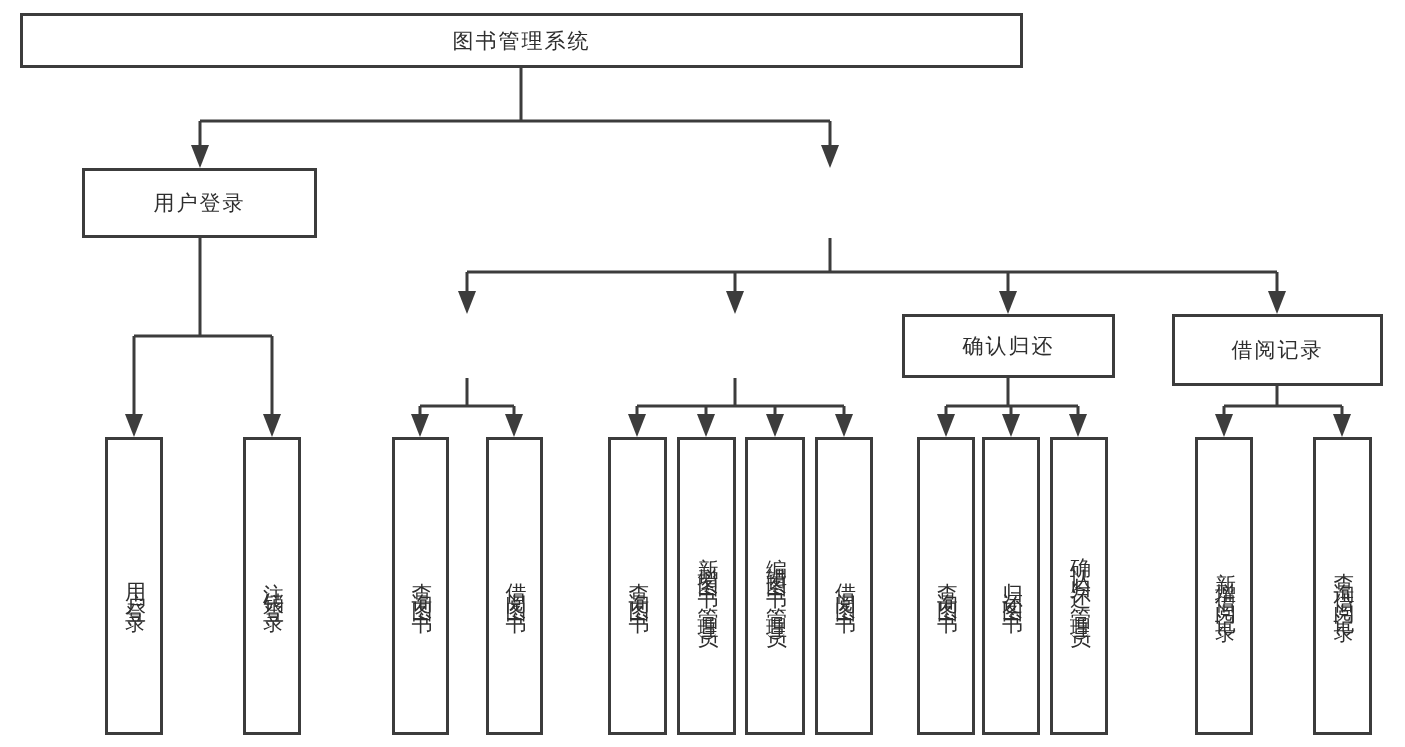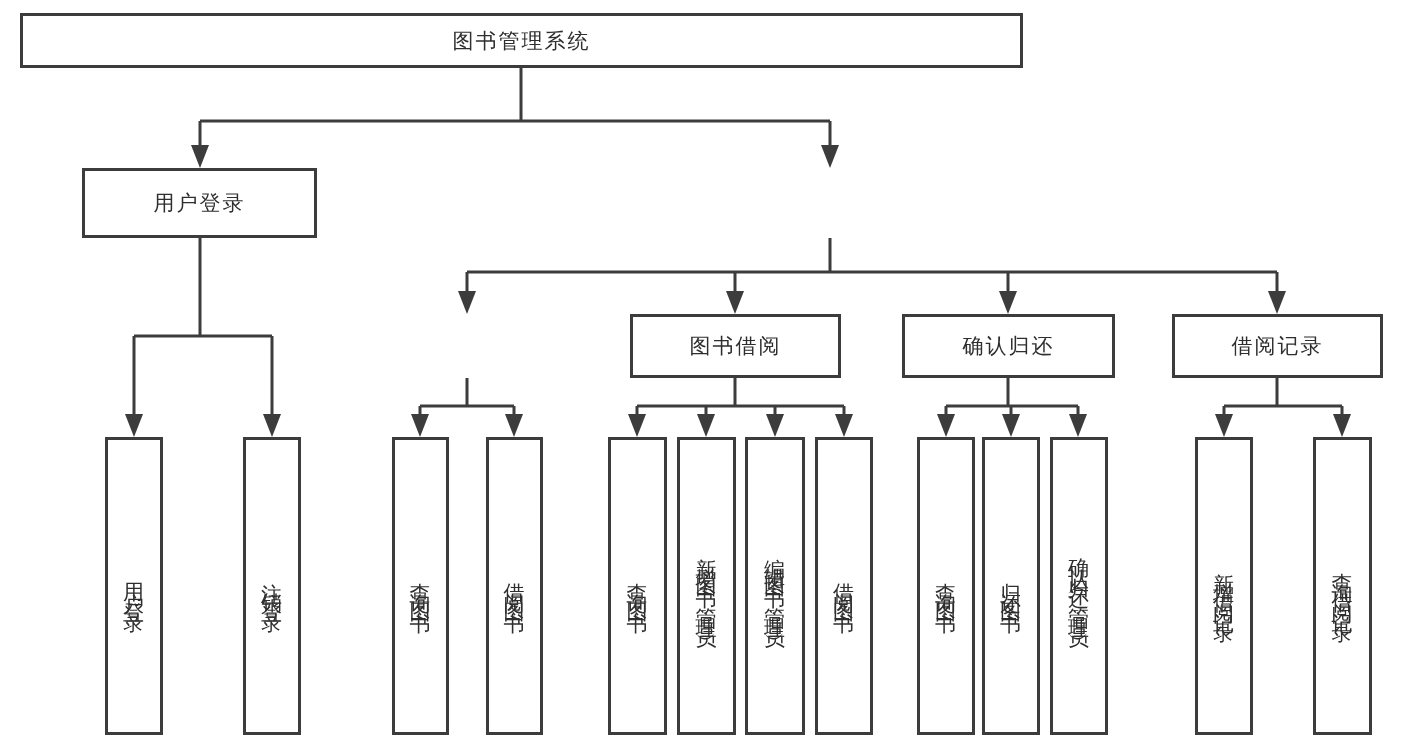--- a/index.html
+++ b/index.html
@@ -6,21 +6,21 @@
     --line:#3c3c3c;
     --text:#2e2e2e;
     --watermark:#9e9e9e;
     --background:#ffffff;
   }
   html,body{margin:0;padding:0;background:var(--background);}
   .stage{
     position:relative;
     width:1405px;height:747px;
     background:var(--background);
-    font-family:Liberation Sans, sans-serif;
+    font-family:Liberation Mono, monospace;
     overflow:hidden;
   }
   .connectors{position:absolute;left:0;top:0;}
   .connectors path{stroke:var(--line);stroke-width:3;fill:none;}
   .connectors polygon{fill:var(--line);stroke:none;}
   .box{
     position:absolute;
     box-sizing:border-box;
     border:3px solid var(--line);
     background:#fff;
@@ -81,23 +81,22 @@
       <polygon points="1069,414 1087,414 1078,437"></polygon>
       <polygon points="1215,414 1233,414 1224,437"></polygon>
       <polygon points="1333,414 1351,414 1342,437"></polygon>
     </g>
   </svg>
 
   <div class="box hbox" style="left:20px;top:13px;width:1003px;height:55px;">图书管理系统</div>
 
   <div class="box hbox" style="left:82px;top:168px;width:235px;height:70px;">用户登录</div>
 
-  <div class="box hbox" style="left:630px;top:314px;width:211px;height:64px;">图书借阅</div>
   <div class="box hbox" style="left:902px;top:314px;width:213px;height:64px;">确认归还</div>
-  <div class="box hbox" style="left:1172px;top:314px;width:211px;height:64px;">借阅记录</div>
+  <div class="box hbox" style="left:1172px;top:314px;width:211px;height:72px;">借阅记录</div>
 
   <div class="box vbox" style="left:105px;top:437px;width:58px;height:298px;">用户登录</div>
   <div class="box vbox" style="left:243px;top:437px;width:58px;height:298px;">注销登录</div>
 
   <div class="box vbox" style="left:392px;top:437px;width:57px;height:298px;">查询图书</div>
   <div class="box vbox" style="left:486px;top:437px;width:57px;height:298px;">借阅图书</div>
 
   <div class="box vbox" style="left:608px;top:437px;width:59px;height:298px;">查询图书</div>
   <div class="box vbox" style="left:677px;top:437px;width:59px;height:298px;">新增图书（管理员）</div>
   <div class="box vbox" style="left:745px;top:437px;width:60px;height:298px;">编辑图书（管理员）</div>

